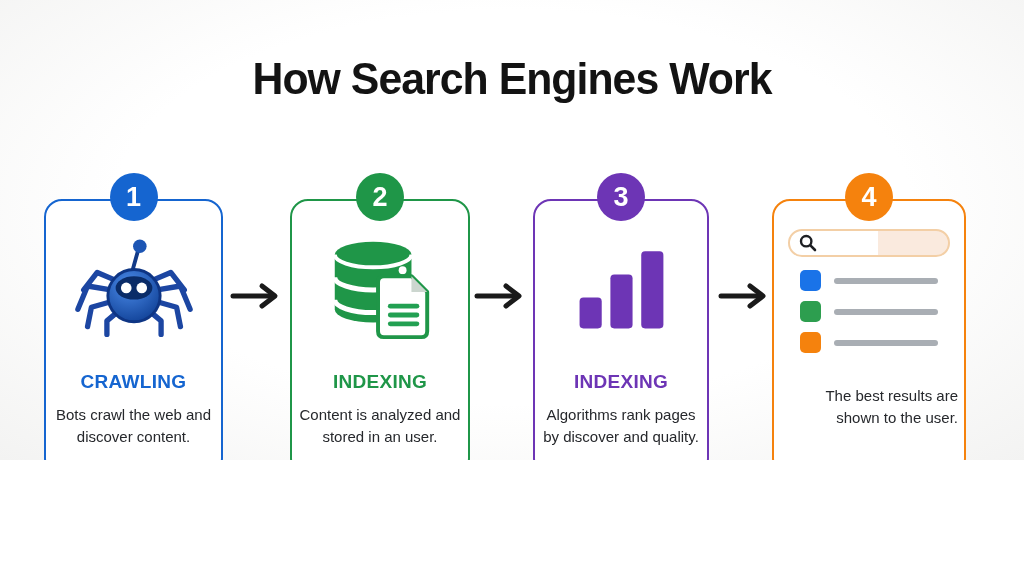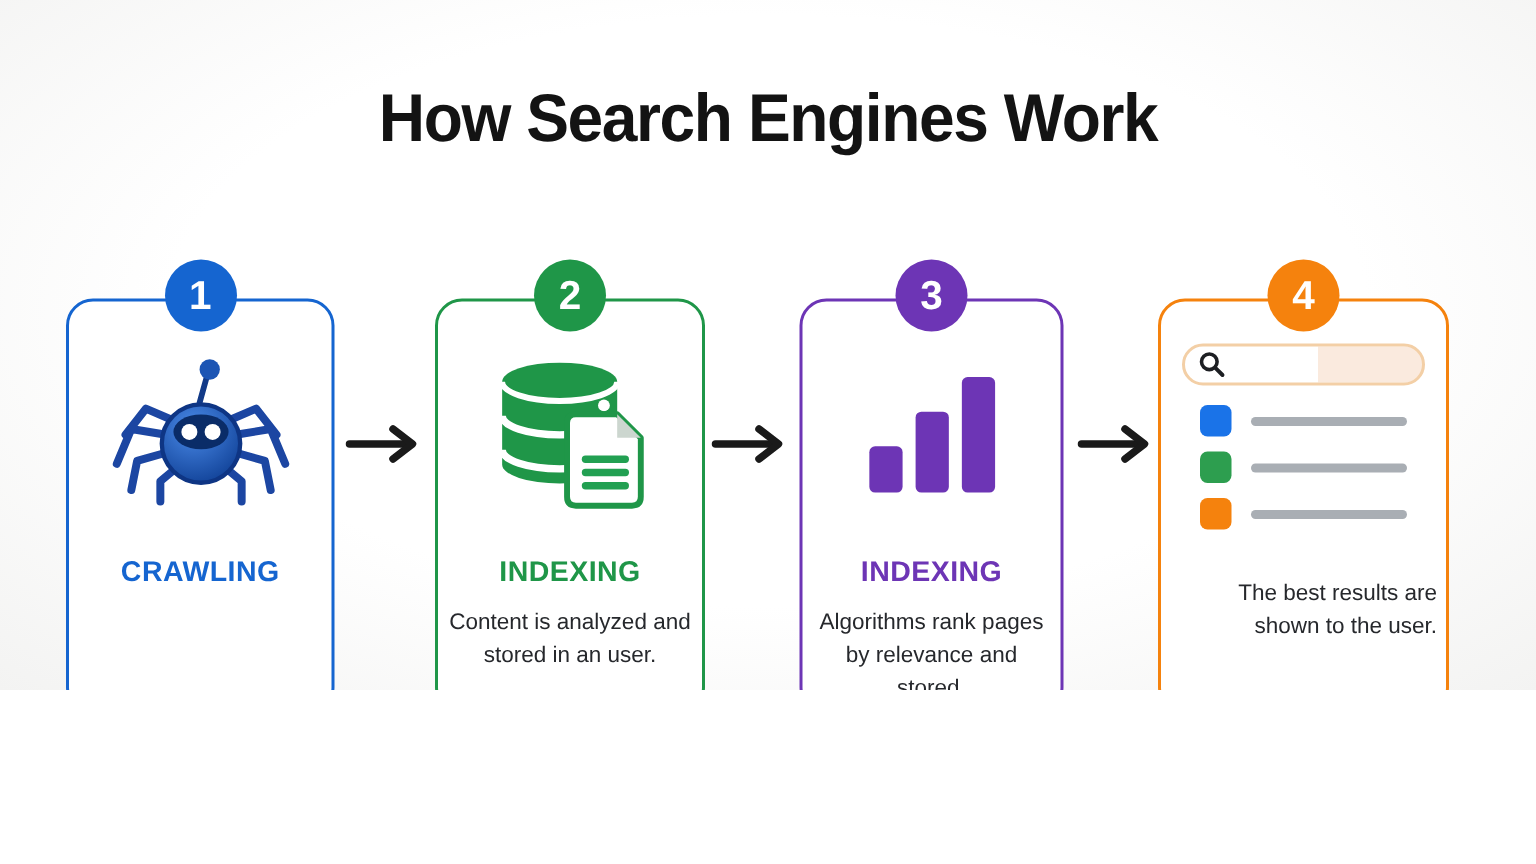--- a/index.html
+++ b/index.html
@@ -75,20 +75,21 @@
         </g>
         <line x1="61" y1="38" x2="66" y2="20" stroke="#123a88" stroke-width="4" stroke-linecap="round"></line>
         <circle cx="68" cy="15" r="7" fill="#1c55b4"></circle>
         <circle cx="62" cy="66" r="27" fill="url(#spiderBody)" stroke="#0e3584" stroke-width="3"></circle>
         <ellipse cx="62" cy="58" rx="19" ry="12" fill="#0a2c68"></ellipse>
         <circle cx="54" cy="58" r="5.5" fill="#ffffff"></circle>
         <circle cx="70" cy="58" r="5.5" fill="#ffffff"></circle>
       </svg>
     </div>
     <h2 class="card-title" style="color: rgb(21, 101, 208);">CRAWLING</h2>
+    <p class="card-desc">Bots crawl the web and discover content.</p>
   </section>
 
   <section class="card card-2" style="border-color: rgb(31, 150, 72);">
     <div class="badge" style="background: rgb(31, 150, 72);">2</div>
     <div class="icon-wrap">
       <svg width="118" height="108" viewBox="0 0 120 108">
         <path d="M14 22 a39 13 0 0 1 78 0 v56 a39 13 0 0 1 -78 0 z" fill="#1f9648"></path>
         <path d="M14 22 a39 13 0 0 0 78 0" stroke="#ffffff" stroke-width="4" fill="none"></path>
         <path d="M14 45 a39 13 0 0 0 78 0" stroke="#ffffff" stroke-width="5" fill="none"></path>
         <path d="M14 68 a39 13 0 0 0 78 0" stroke="#ffffff" stroke-width="5" fill="none"></path>
@@ -107,21 +108,21 @@
   <section class="card card-3" style="border-color: rgb(109, 53, 181);">
     <div class="badge" style="background: rgb(109, 53, 181);">3</div>
     <div class="icon-wrap">
       <svg width="106" height="94" viewBox="0 0 110 96">
         <rect x="12" y="60" width="23" height="32" rx="4" fill="#6d35b5"></rect>
         <rect x="44" y="36" width="23" height="56" rx="4" fill="#6d35b5"></rect>
         <rect x="76" y="12" width="23" height="80" rx="4" fill="#6d35b5"></rect>
       </svg>
     </div>
     <h2 class="card-title" style="color: rgb(109, 53, 181);">INDEXING</h2>
-    <p class="card-desc">Algorithms rank pages by relevance and stored.</p>
+    <p class="card-desc">Algorithms rank pages by discover and quality.</p>
   </section>
 
   <section class="card card-4" style="border-color: rgb(245, 130, 13);">
     <div class="badge" style="background: rgb(245, 130, 13);">4</div>
     <div class="panel">
       <div class="search-bar" style="border-color: rgb(243, 207, 166); background: linear-gradient(to right, rgb(255, 255, 255) 56%, rgb(250, 234, 222) 56%);">
         <svg width="18" height="18" viewBox="0 0 18 18">
           <circle cx="7.2" cy="7.2" r="5.2" fill="none" stroke="#1d1f23" stroke-width="2.4"></circle>
           <line x1="11.4" y1="11.4" x2="16" y2="16" stroke="#1d1f23" stroke-width="2.6" stroke-linecap="round"></line>
         </svg>

